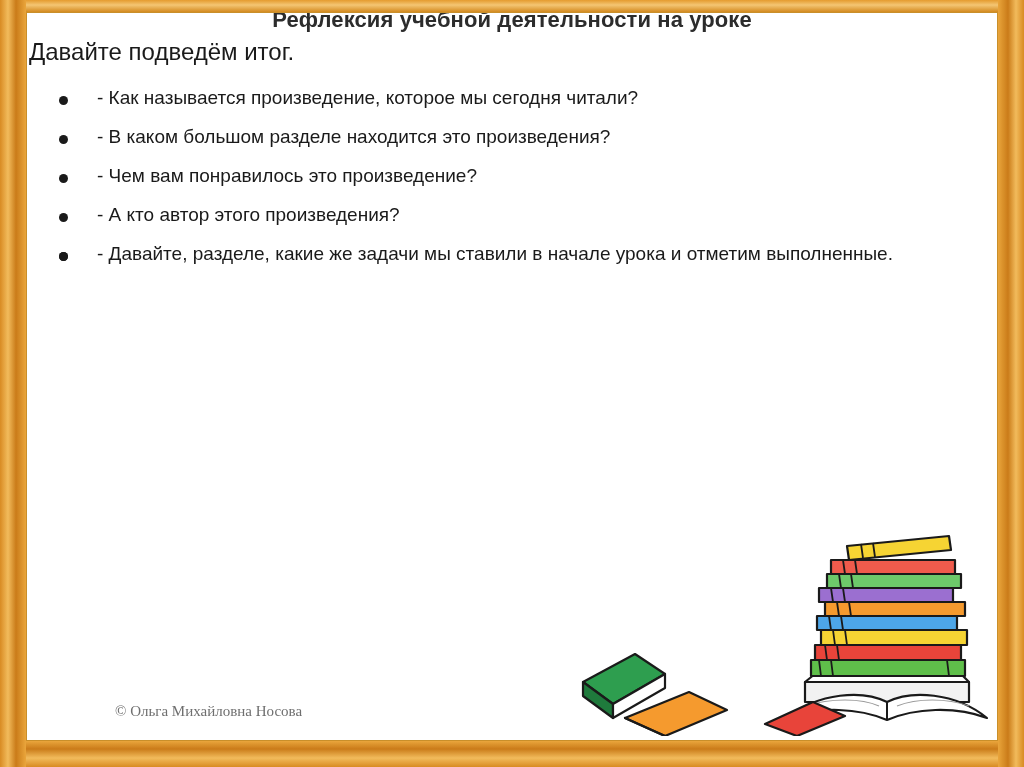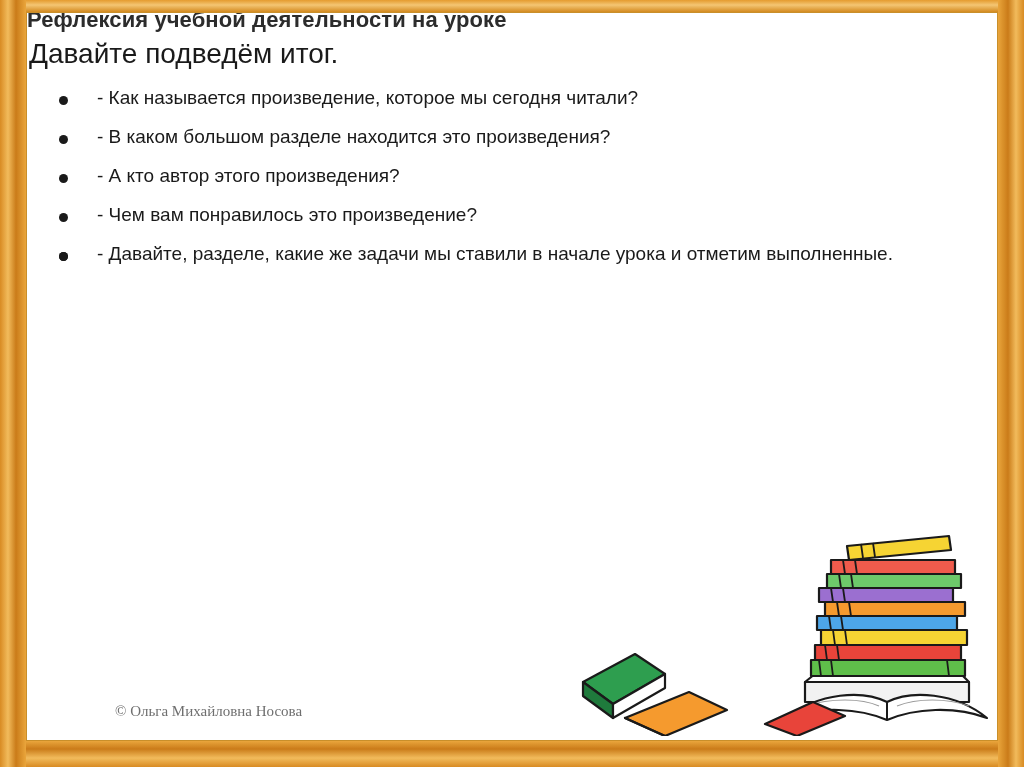--- a/index.html
+++ b/index.html
@@ -63,32 +63,32 @@
     top: 13px;
     width: 970px;
     height: 727px;
     overflow: hidden;
   }
   .title {
     position: absolute;
     left: 0;
     top: -6px;
     width: 970px;
-    text-align: left;
+    text-align: center;
     font-size: 22px;
     font-weight: bold;
     color: #2c2c2c;
     letter-spacing: 0.1px;
     white-space: nowrap;
   }
   .intro {
     position: absolute;
     left: 2px;
     top: 25px;
-    font-size: 28px;
+    font-size: 24px;
     color: #1a1a1a;
   }
   .bullets {
     position: absolute;
     left: 2px;
     top: 72px;
     width: 930px;
     margin: 0;
     padding: 0;
     list-style: none;
@@ -147,25 +147,25 @@
       <li>
         <span class="dot"></span>
         <span>- Как называется произведение, которое мы сегодня читали?</span>
       </li>
       <li>
         <span class="dot"></span>
         <span>- В каком большом разделе находится это произведения?</span>
       </li>
       <li>
         <span class="dot"></span>
+        <span>- Чем вам  понравилось это произведение?</span>
+      </li>
+      <li>
+        <span class="dot"></span>
         <span>- А кто автор этого произведения?</span>
-      </li>
-      <li>
-        <span class="dot"></span>
-        <span>- Чем вам  понравилось это произведение?</span>
       </li>
       <li>
         <span class="dot"></span>
       </li>
       <li>
         <span class="dot"></span>
         <span>- Давайте, разделе, какие же задачи мы ставили в начале урока и отметим выполненные.</span>
       </li>
     </ul>
 

